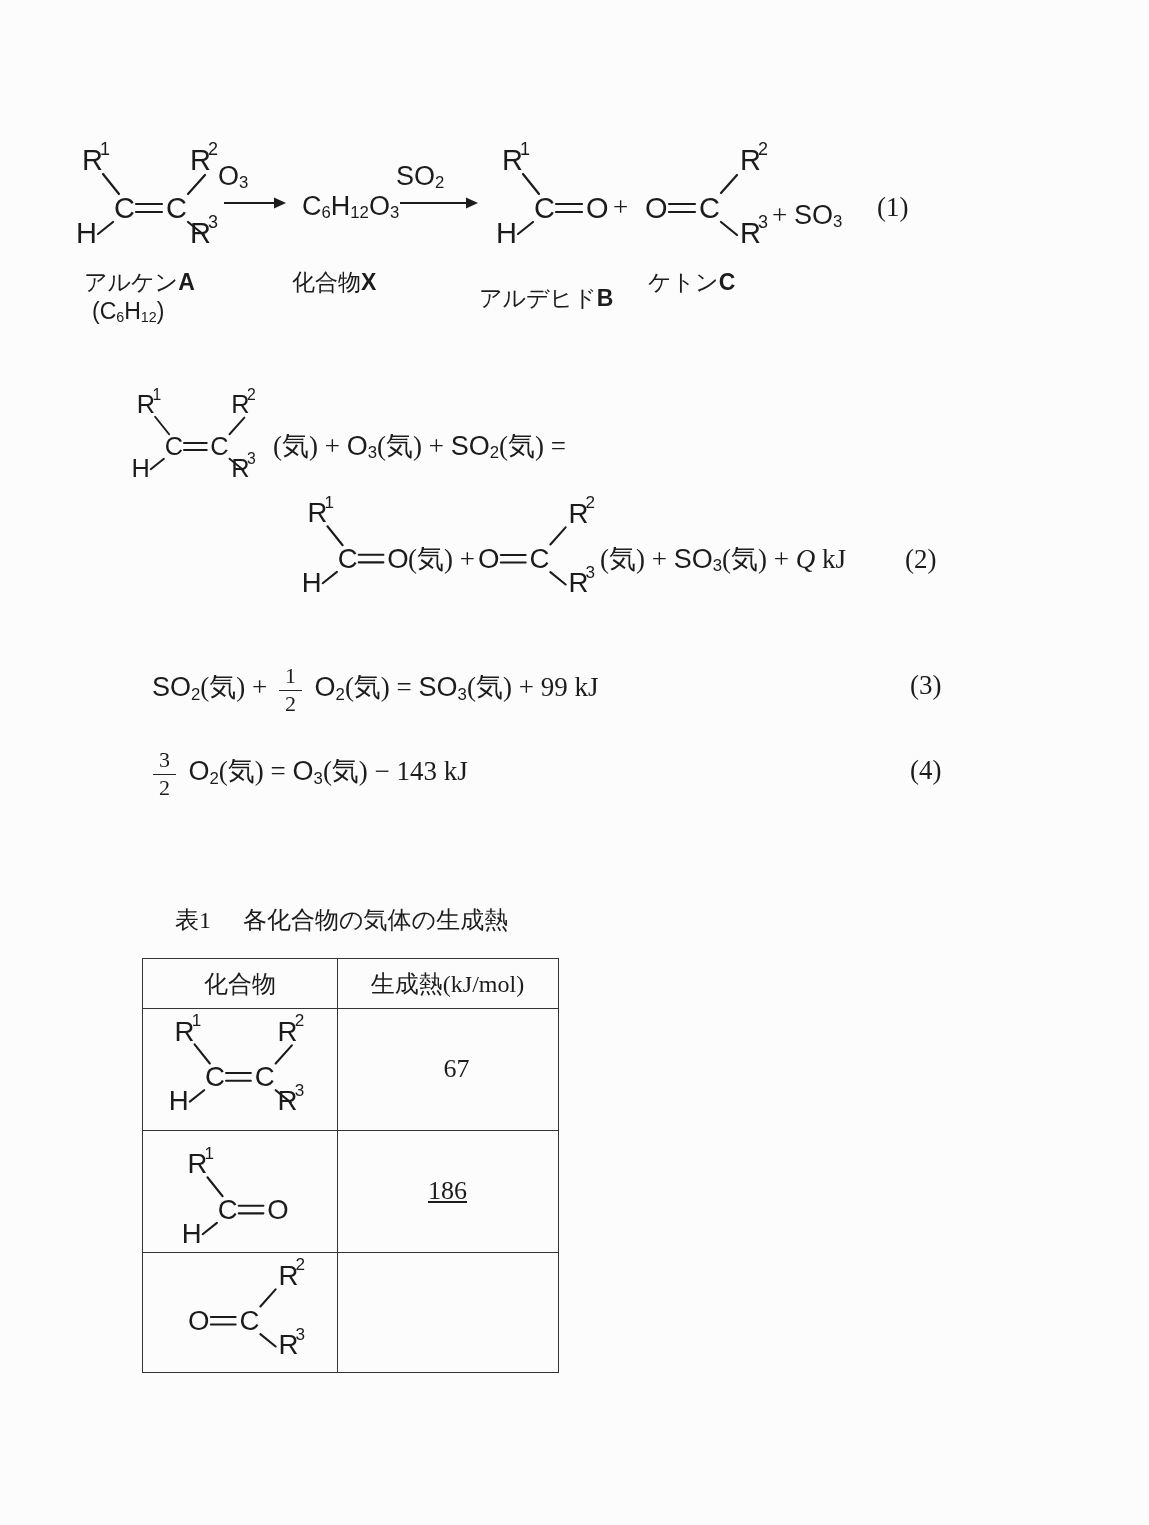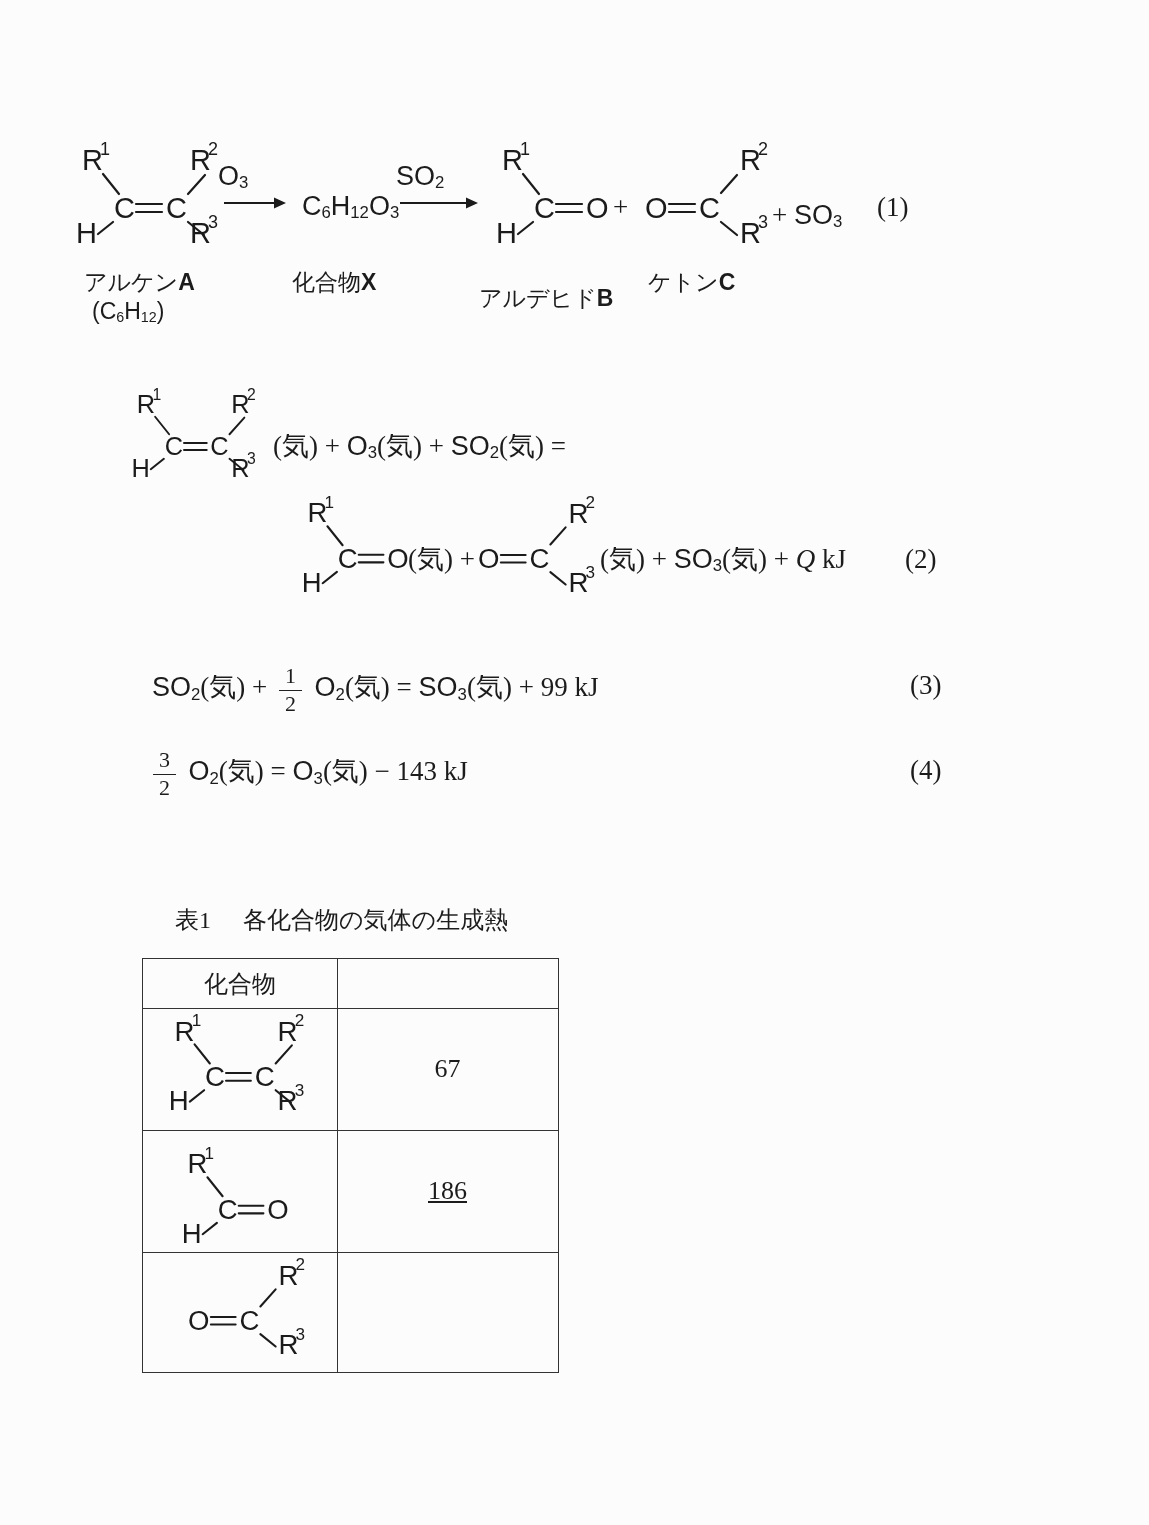--- a/index.html
+++ b/index.html
@@ -187,20 +187,21 @@
       <span>表1</span><span style="margin-left:32px;">各化合物の気体の生成熱</span>
     </div>
 
     <div class="tbl" style="left:142px;top:958px;width:415px;height:413px;">
       <div class="gl-v" style="left:194px;"></div>
       <div class="gl-h" style="top:49px;"></div>
       <div class="gl-h" style="top:171px;"></div>
       <div class="gl-h" style="top:293px;"></div>
 
       <div class="cell th" style="left:0;top:0;width:194px;height:49px;">化合物</div>
+      <div class="cell th" style="left:194px;top:0;width:221px;height:49px;">生成熱(kJ/mol)</div>
 
       <span class="struct" style="left:22px;top:53px;width:145px;">
   <svg viewBox="0 0 152 105">
     <text x="10" y="30">R</text>
     <text class="sup" x="28" y="15">1</text>
     <text x="118" y="30">R</text>
     <text class="sup" x="136" y="15">2</text>
     <line x1="31" y1="34" x2="47" y2="54"></line>
     <text x="42" y="78">C</text>
     <line x1="64" y1="64" x2="90" y2="64"></line>
@@ -235,18 +236,18 @@
     <text x="54" y="78">C</text>
     <line x1="76" y1="53" x2="92" y2="35"></line>
     <text x="95" y="30">R</text>
     <text class="sup" x="113" y="15">2</text>
     <line x1="76" y1="82" x2="92" y2="95"></line>
     <text x="95" y="103">R</text>
     <text class="sup" x="113" y="88">3</text>
   </svg>
 </span>
 
-      <div class="cell val" style="left:194px;top:49px;width:221px;height:122px;">67</div>
+      <div class="cell val" style="left:194px;top:49px;width:221px;height:122px;padding-left:9px;">67</div>
       <div class="cell val" style="left:194px;top:171px;width:221px;height:122px;text-decoration:underline;">186</div>
     </div>
   </div>
 
 </div>
 
 </body></html>

